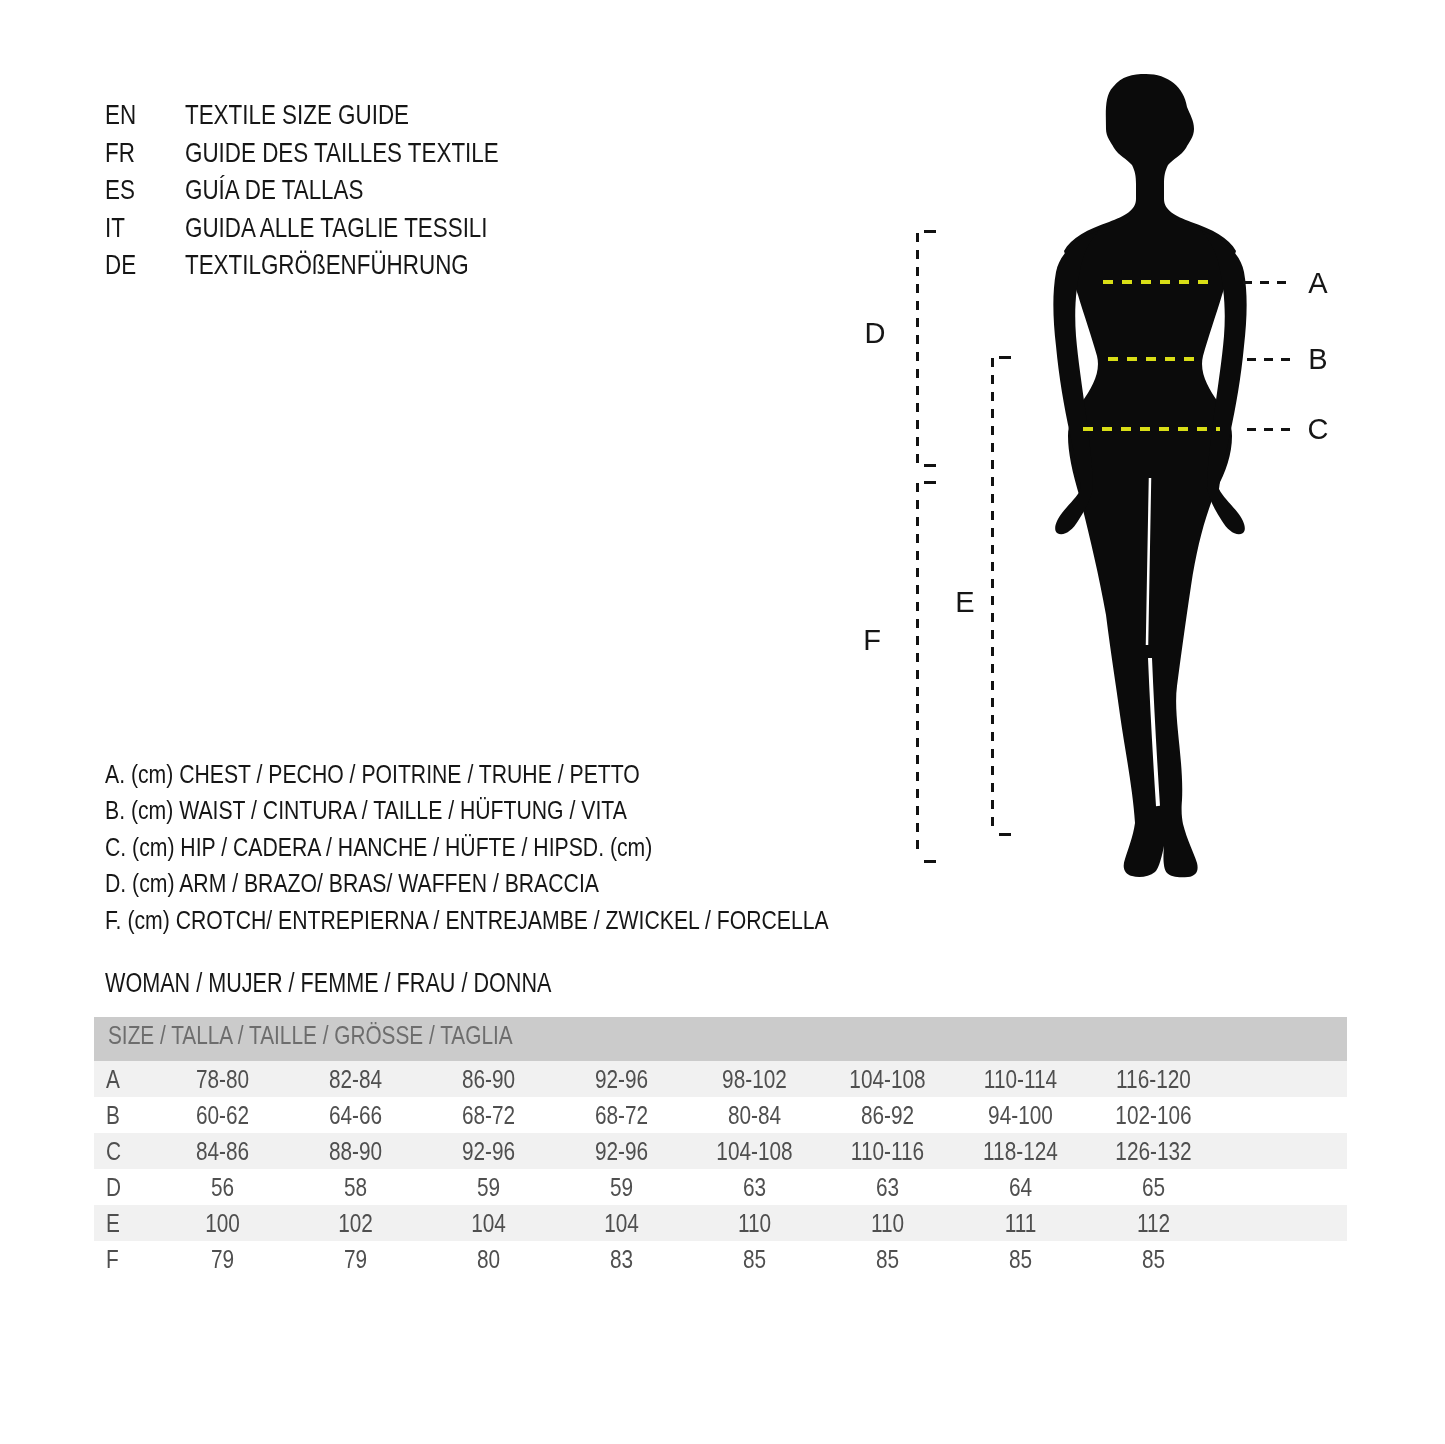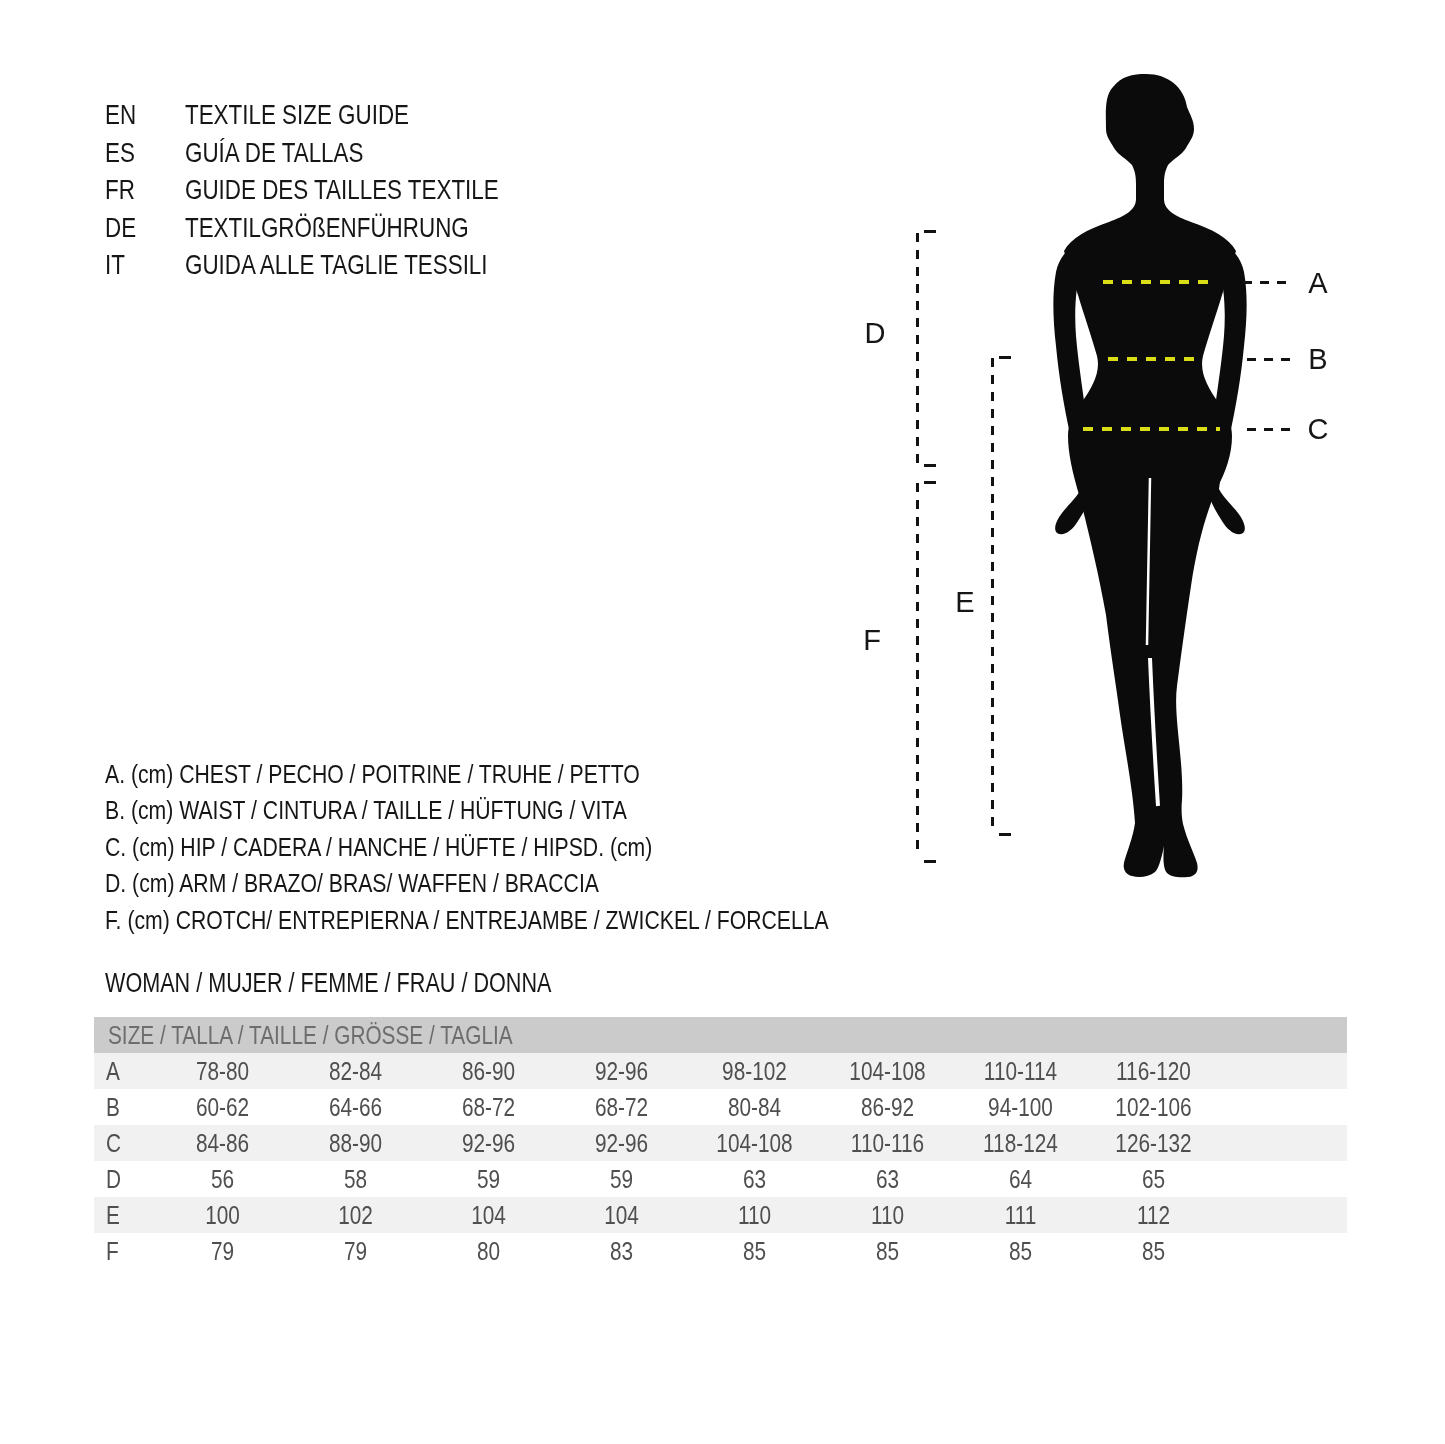--- a/index.html
+++ b/index.html
@@ -14,21 +14,21 @@
   
   #langs{left:105px;top:96px;font-size:28px;line-height:37.6px;font-weight:400;}
   .lang-row{display:flex;}
   .lang-code{width:80px;flex:0 0 80px;text-decoration:underline;}
   
   #legend{left:105px;top:756px;font-size:26.5px;line-height:36.4px;}
   
   #gender{left:105px;top:968px;font-size:27px;line-height:30px;}
   
   #tablewrap{left:94px;top:1017px;width:1253px;}
-  #tbar{height:36px;background:#cbcbcb;color:#6d6d6d;font-size:26px;line-height:36px;padding-left:14px;box-sizing:border-box;}
+  #tbar{height:44px;background:#cbcbcb;color:#6d6d6d;font-size:26px;line-height:36px;padding-left:14px;box-sizing:border-box;}
   table{border-collapse:collapse;table-layout:fixed;width:1253px;}
   td{height:36px;padding:0;font-size:26px;color:#4f4f4f;text-align:center;vertical-align:middle;}
   td.lbl{text-align:left;padding-left:12px;}
   tr.stripe td{background:#f1f1f1;}
   
   .marker{font-size:29px;color:#161616;width:40px;text-align:center;line-height:30px;}
   
   .vdash{width:3px;background:repeating-linear-gradient(180deg,#121212 0 9px,transparent 9px 17px);}
   .hdash{height:3px;background:repeating-linear-gradient(90deg,#121212 0 9px,transparent 9px 17px);}
   .tick{width:12px;height:3px;background:#121212;}
@@ -38,34 +38,34 @@
 <body>
 
 <div id="canvas">
 
   <div class="abs" id="langs">
     <div class="lang-row">
       <span class="lang-code"><span class="cx">EN</span></span>
       <span class="cx">TEXTILE SIZE GUIDE</span>
     </div>
     <div class="lang-row">
+      <span class="lang-code"><span class="cx">FR</span></span>
+      <span class="cx">GUIDE DES TAILLES TEXTILE</span>
+    </div>
+    <div class="lang-row">
       <span class="lang-code"><span class="cx">ES</span></span>
       <span class="cx">GUÍA DE TALLAS</span>
     </div>
     <div class="lang-row">
-      <span class="lang-code"><span class="cx">FR</span></span>
-      <span class="cx">GUIDE DES TAILLES TEXTILE</span>
+      <span class="lang-code"><span class="cx">IT</span></span>
+      <span class="cx">GUIDA ALLE TAGLIE TESSILI</span>
     </div>
     <div class="lang-row">
       <span class="lang-code"><span class="cx">DE</span></span>
       <span class="cx">TEXTILGRÖßENFÜHRUNG</span>
-    </div>
-    <div class="lang-row">
-      <span class="lang-code"><span class="cx">IT</span></span>
-      <span class="cx">GUIDA ALLE TAGLIE TESSILI</span>
     </div>
   </div>
 
   <svg class="abs" style="left:1020px;top:60px;" width="240" height="840" viewBox="1020 60 240 840">
     <g fill="#0b0b0b">
 
       <path d="M 1146 74
         C 1168 74 1184 87 1187 107
         C 1190 115 1194 120 1194 129
         C 1194 137 1189 142 1186 148

